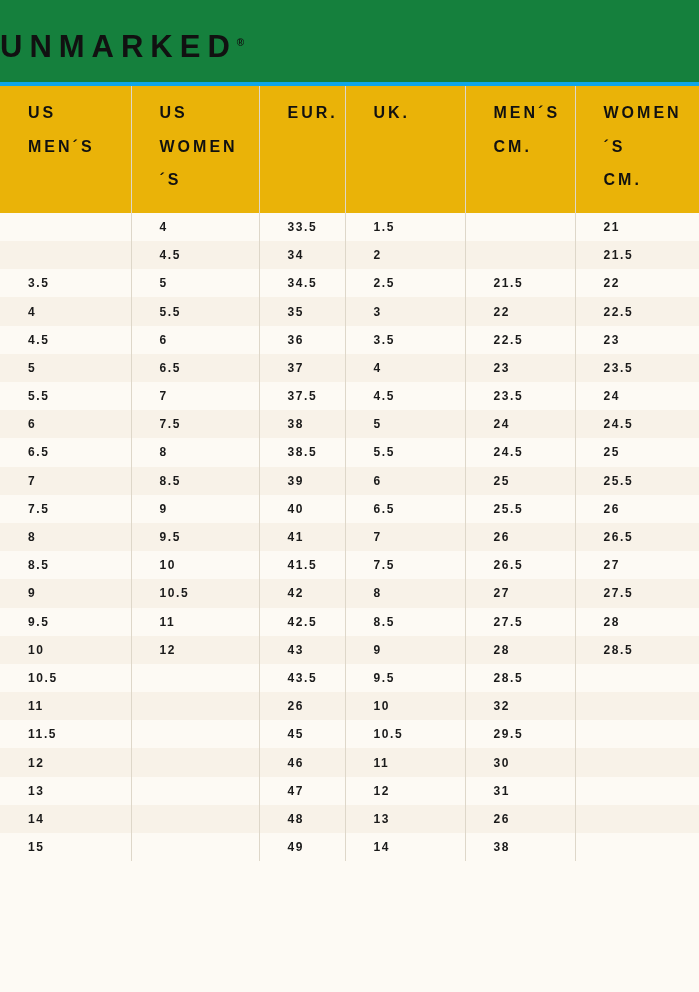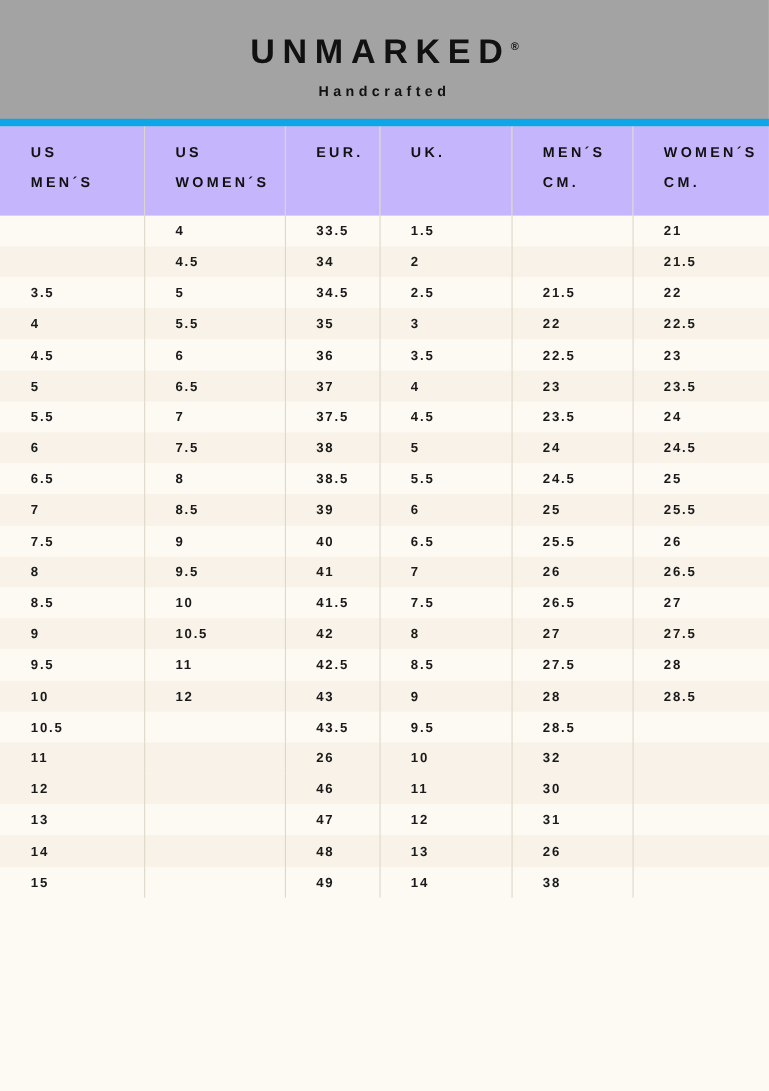--- a/index.html
+++ b/index.html
@@ -15,25 +15,25 @@
     overflow: hidden;
   }
   .page {
     position: relative;
     width: 699px;
     height: 992px;
     background: #fdfaf4;
   }
   
   .brand-header {
-    text-align: center;
+    text-align: left;
     padding-top: 30px;
     padding-bottom: 18px;
-    background: #a3a3a3;
-    border-bottom: 7px solid #0ea5e9;
+    background: #15803d;
+    border-bottom: 4px solid #0ea5e9;
   }
   .brand-name {
     font-size: 31px;
     font-weight: bold;
     letter-spacing: 7px;
     color: #111;
     line-height: 1.1;
     display: inline-block;
     position: relative;
   }
@@ -69,28 +69,28 @@
   table.size-table col.c0 { width: 131px; }
   table.size-table col.c1 { width: 128px; }
   table.size-table col.c2 { width: 86px; }
   table.size-table col.c3 { width: 120px; }
   table.size-table col.c4 { width: 110px; }
   table.size-table col.c5 { width: 124px; }
 
   table.size-table th {
     text-align: left;
     vertical-align: top;
-    font-size: 13px;
+    font-size: 16px;
     font-weight: bold;
     letter-spacing: 3px;
     color: #111;
     padding: 10px 0 16px 28px;
     line-height: 2.1;
     border-left: 1px solid #ded7c9;
-    background: #c4b5fd;
+    background: #eab308;
   }
   table.size-table th.first,
   table.size-table td.first {
     border-left: none;
   }
   table.size-table td {
     font-size: 12px;
     font-weight: bold;
     letter-spacing: 1.6px;
     color: #1a1a1a;
@@ -107,21 +107,20 @@
     position: relative;
   }
 </style>
 </head>
 <body>
 
 <div class="page">
 
   <div class="brand-header">
     <div class="brand-name"><span>UNMARKED</span><span class="brand-reg">®</span></div>
-    <div class="brand-sub">Handcrafted</div>
   </div>
 
 
   <div class="table-wrap">
     <table class="size-table">
       <colgroup>
         <col class="c0">
           <col class="c1">
           <col class="c2">
           <col class="c3">
@@ -294,20 +293,28 @@
             <td></td>
           </tr>
           <tr class="row-alt">
             <td class="first">11</td>
             <td></td>
             <td>26</td>
             <td>10</td>
             <td>32</td>
             <td></td>
           </tr>
+          <tr>
+            <td class="first">11.5</td>
+            <td></td>
+            <td>45</td>
+            <td>10.5</td>
+            <td>29.5</td>
+            <td></td>
+          </tr>
           <tr class="row-alt">
             <td class="first">12</td>
             <td></td>
             <td>46</td>
             <td>11</td>
             <td>30</td>
             <td></td>
           </tr>
           <tr>
             <td class="first">13</td>

